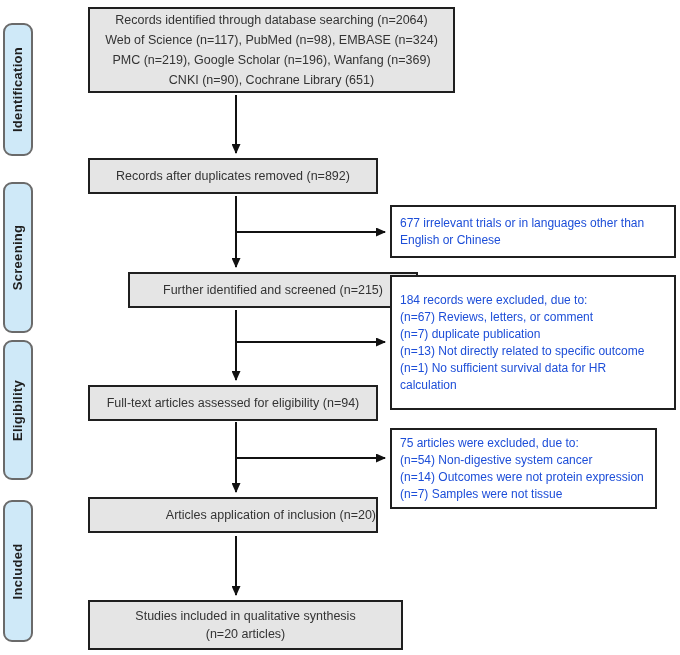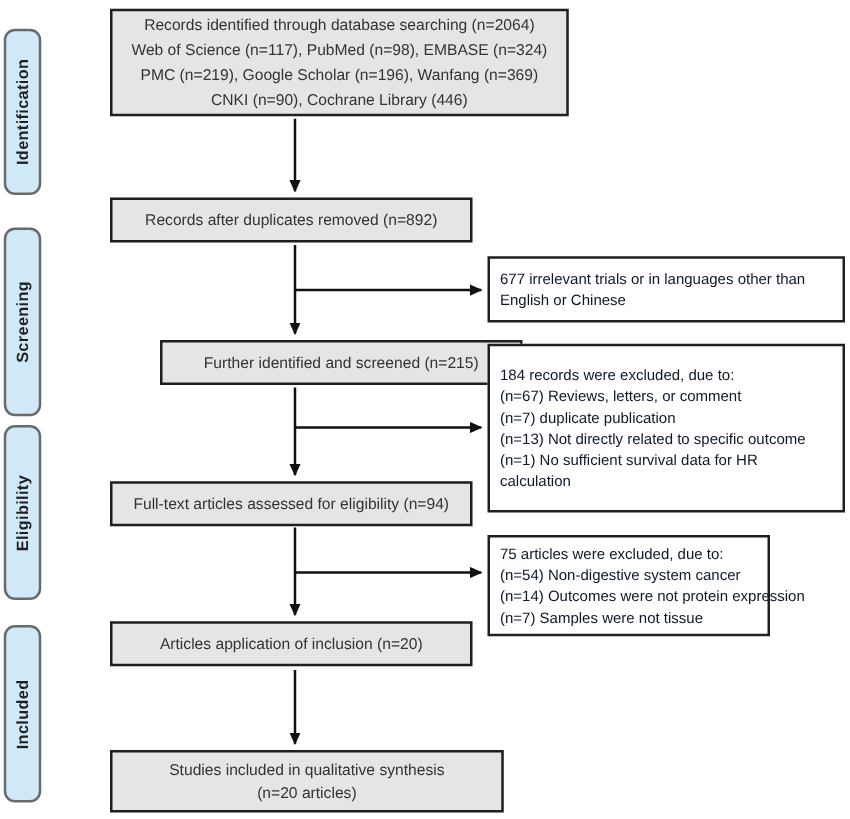--- a/index.html
+++ b/index.html
@@ -10,25 +10,25 @@
   svg.arrows { position:absolute; left:0; top:0; width:680px; height:655px; pointer-events:none; }
 
   .fbox {
     position:absolute; box-sizing:border-box; background:#e5e5e5;
     border:2px solid #1f1f1f; color:#333333;
     display:flex; flex-direction:column; align-items:center; justify-content:center;
     font-size:12.5px; text-align:center;
   }
   .fbox .line { white-space:nowrap; line-height:20px; }
   .fbox.single .line { line-height:14px; }
-  .fbox.left-align { align-items:center; text-align:left; }
+  .fbox.left-align { align-items:flex-end; text-align:left; }
 
   .sbox {
     position:absolute; box-sizing:border-box; background:#ffffff;
-    border:2px solid #1f1f1f; color:#0f172a;
+    border:2px solid #1f1f1f; color:#1d4ed8;
     font-size:12px; line-height:17px; padding:6px 8px;
     display:flex; flex-direction:column; justify-content:center;
   }
   .sbox .line { white-space:nowrap; }
 
   .stage {
     position:absolute; box-sizing:border-box;
     background:#cfe9f8; border:2px solid #6a6a6a; border-radius:9px;
     display:flex; align-items:center; justify-content:center;
   }
@@ -70,21 +70,21 @@
     <span>Eligibility</span>
   </div>
   <div class="stage" style="left:3px; top:500px; width:30px; height:142px;">
     <span>Included</span>
   </div>
 
   <div class="fbox" style="left:88px; top:7px; width:367px; height:86px;">
     <div class="line">Records identified through database searching (n=2064)</div>
     <div class="line">Web of Science (n=117), PubMed (n=98), EMBASE (n=324)</div>
     <div class="line">PMC (n=219), Google Scholar (n=196), Wanfang (n=369)</div>
-    <div class="line">CNKI (n=90), Cochrane Library (446)</div>
+    <div class="line">CNKI (n=90), Cochrane Library (651)</div>
   </div>
 
   <div class="fbox single" style="left:88px; top:158px; width:290px; height:36px;">
     <div class="line">Records after duplicates removed (n=892)</div>
   </div>
 
   <div class="fbox single" style="left:88px; top:272px; width:290px; height:36px;margin-left:40px;">
     <div class="line">Further identified and screened (n=215)</div>
   </div>
 
@@ -108,20 +108,20 @@
 
   <div class="sbox" style="left:390px; top:275px; width:286px; height:135px;">
     <div class="line">184 records were excluded, due to:</div>
     <div class="line">(n=67) Reviews, letters, or comment</div>
     <div class="line">(n=7) duplicate publication</div>
     <div class="line">(n=13) Not directly related to specific outcome</div>
     <div class="line">(n=1) No sufficient survival data for HR</div>
     <div class="line">calculation</div>
   </div>
 
-  <div class="sbox" style="left:390px; top:428px; width:226px; height:81px;">
+  <div class="sbox" style="left:390px; top:428px; width:267px; height:81px;">
     <div class="line">75 articles were excluded, due to:</div>
     <div class="line">(n=54) Non-digestive system cancer</div>
     <div class="line">(n=14) Outcomes were not protein expression</div>
     <div class="line">(n=7) Samples were not tissue</div>
   </div>
 
 </div>
 
 </body></html>

